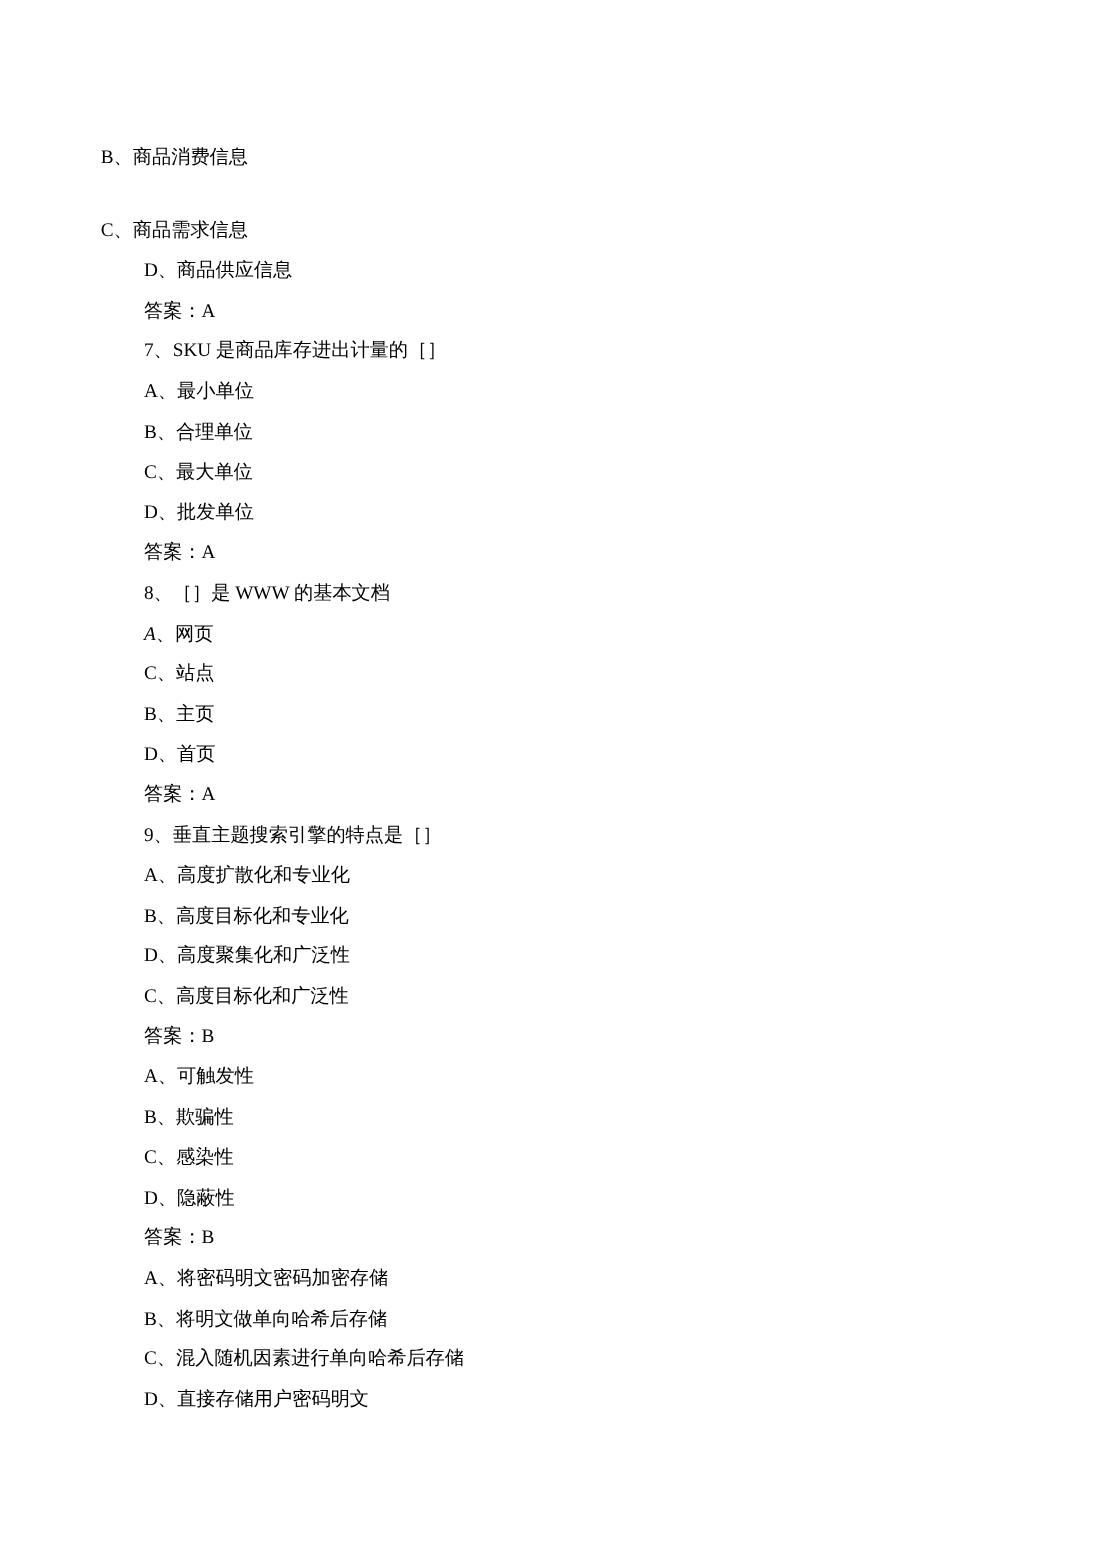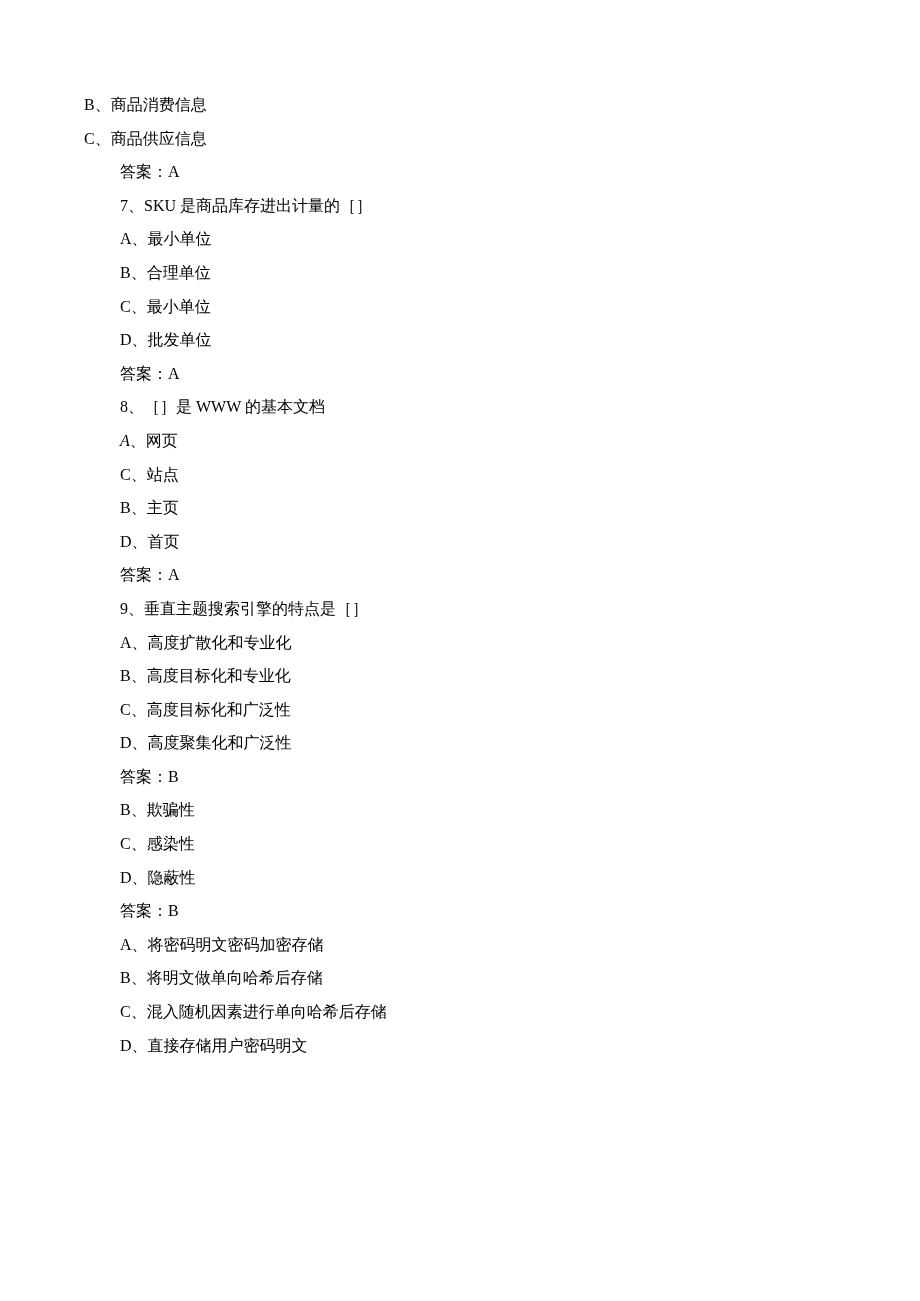--- a/index.html
+++ b/index.html
@@ -12,51 +12,54 @@
       padding: 88px 120px 100px 120px;
       width: 920px;
       box-sizing: border-box;
     }
     .line {
       display: block;
       white-space: pre;
     }
     .outdent {
       margin-left: -36px;
+      margin-top: 27px;
     }
     .italic-a {
       font-style: italic;
       font-family: "Times New Roman", serif;
     }
   </style>
 </head>
 <body>
 
 <div id="content">
     <span class="line outdent">B、商品消费信息</span>
-    <span class="line outdent">C、商品供应信息</span>
+    <span class="line outdent">C、商品需求信息</span>
+    <span class="line">D、商品供应信息</span>
     <span class="line">答案：A</span>
     <span class="line">7、SKU 是商品库存进出计量的［］</span>
     <span class="line">A、最小单位</span>
     <span class="line">B、合理单位</span>
-    <span class="line">C、最小单位</span>
+    <span class="line">C、最大单位</span>
     <span class="line">D、批发单位</span>
     <span class="line">答案：A</span>
     <span class="line">8、［］是 WWW 的基本文档</span>
     <span class="line"><span class="italic-a">A</span>、网页</span>
     <span class="line">C、站点</span>
     <span class="line">B、主页</span>
     <span class="line">D、首页</span>
     <span class="line">答案：A</span>
     <span class="line">9、垂直主题搜索引擎的特点是［］</span>
     <span class="line">A、高度扩散化和专业化</span>
     <span class="line">B、高度目标化和专业化</span>
+    <span class="line">D、高度聚集化和广泛性</span>
     <span class="line">C、高度目标化和广泛性</span>
-    <span class="line">D、高度聚集化和广泛性</span>
     <span class="line">答案：B</span>
+    <span class="line">A、可触发性</span>
     <span class="line">B、欺骗性</span>
     <span class="line">C、感染性</span>
     <span class="line">D、隐蔽性</span>
     <span class="line">答案：B</span>
     <span class="line">A、将密码明文密码加密存储</span>
     <span class="line">B、将明文做单向哈希后存储</span>
     <span class="line">C、混入随机因素进行单向哈希后存储</span>
     <span class="line">D、直接存储用户密码明文</span>
   </div>
 

